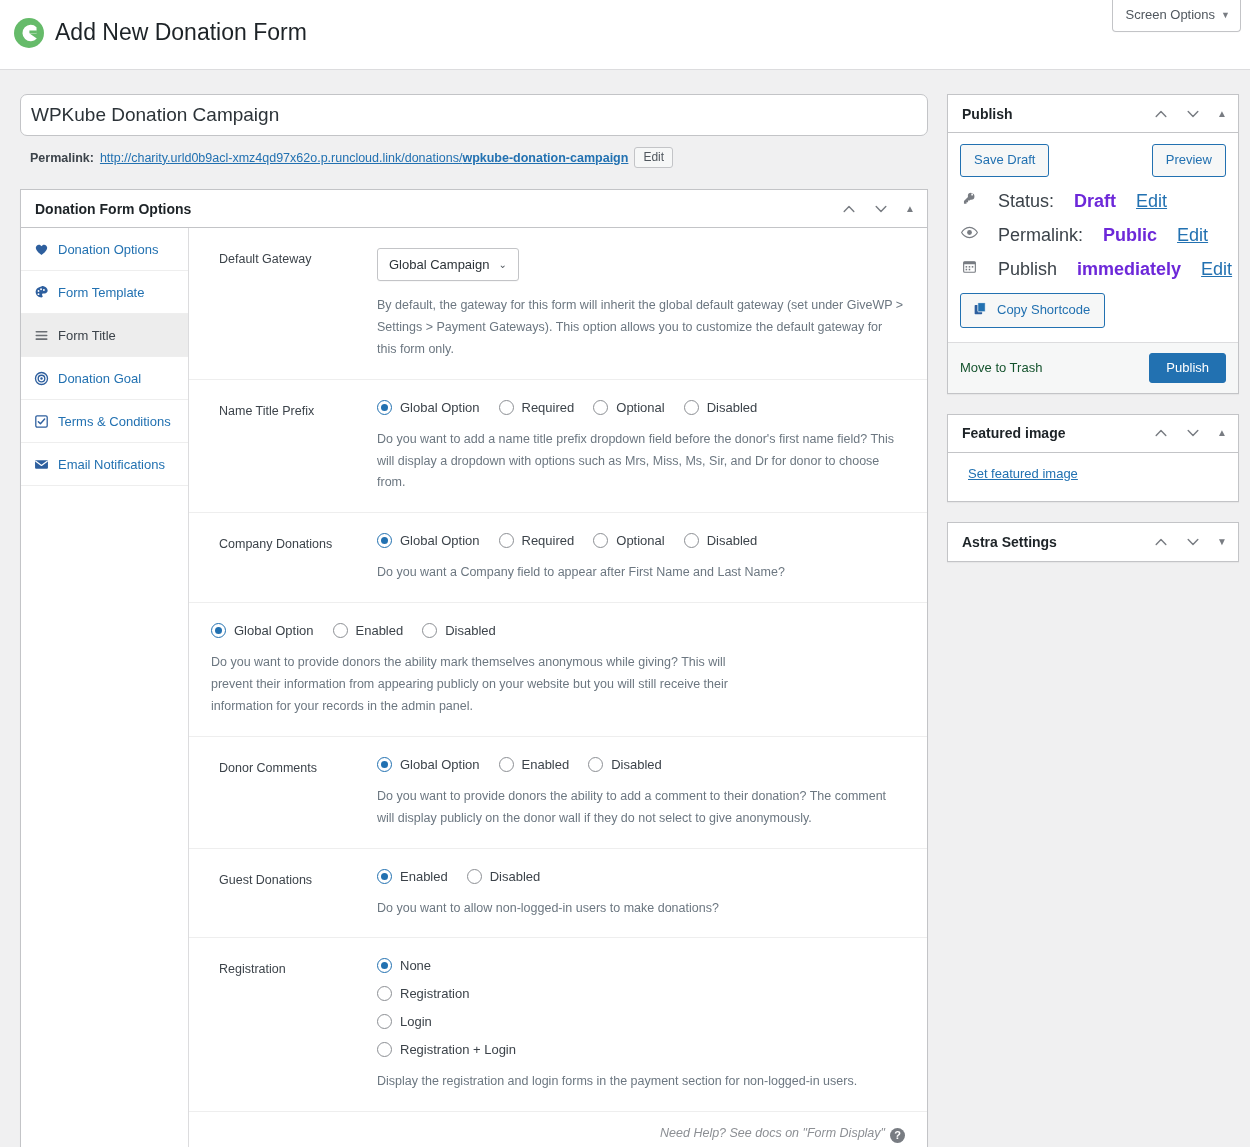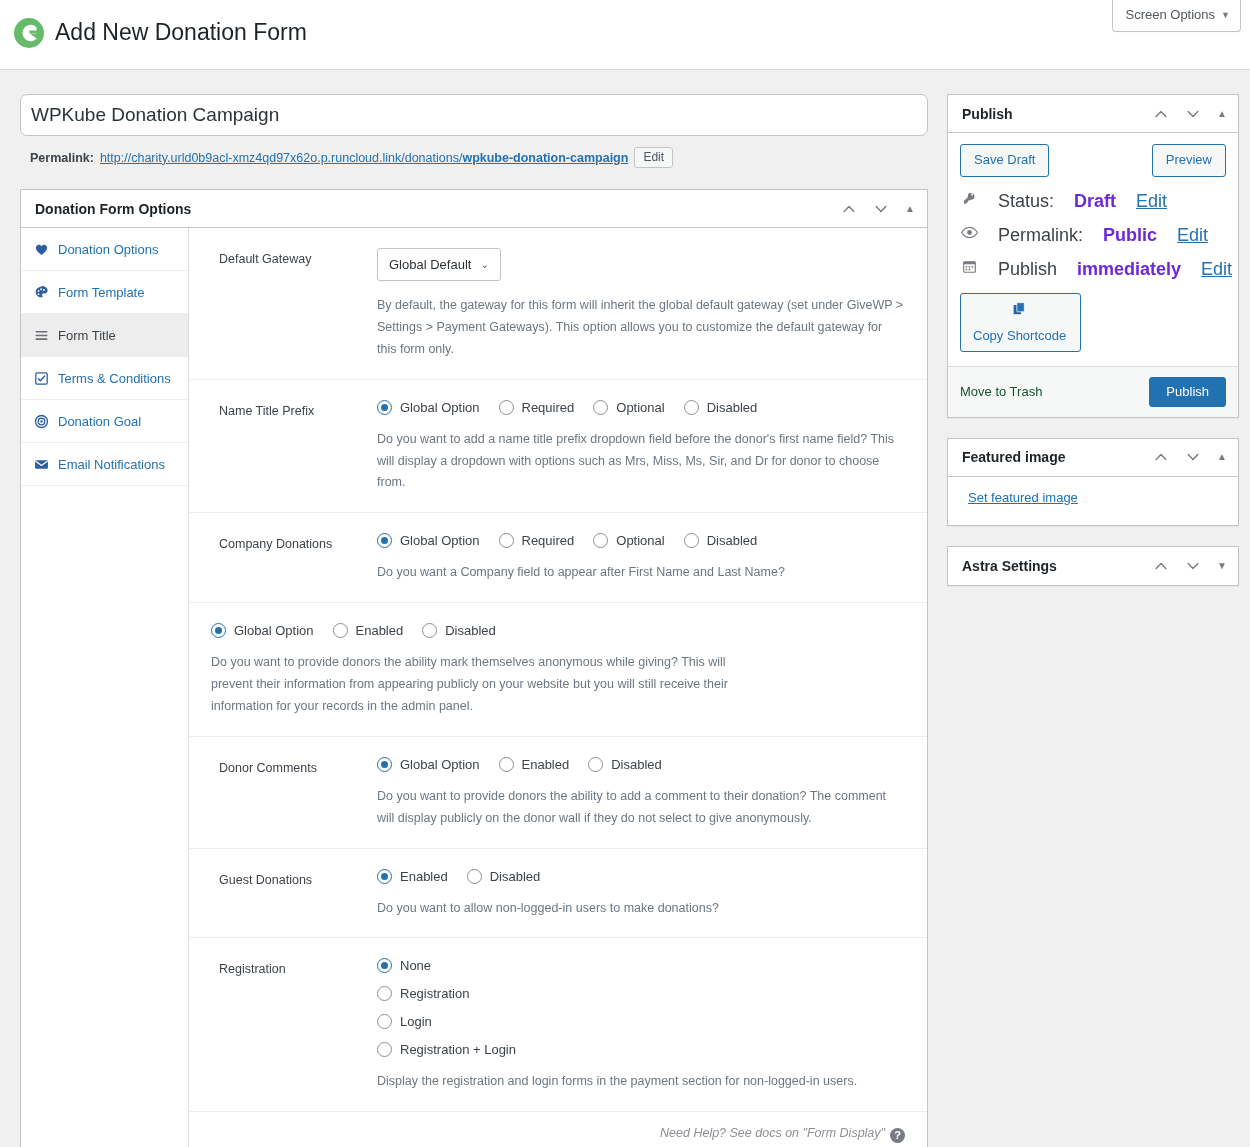--- a/index.html
+++ b/index.html
@@ -345,21 +345,20 @@
     align-items: center;
     gap: 9px;
     background: #f6f7f7;
     border: 1px solid #2271b1;
     border-radius: 3px;
     color: #2271b1;
     font-size: 13px;
     padding: 7px 14px 8px 12px;
     cursor: pointer;
     margin-bottom: 14px;
-    flex-direction: column;
   }
   .pub-footer {
     display: flex;
     align-items: center;
     justify-content: space-between;
     background: #f6f7f7;
     border-top: 1px solid #dcdcde;
     padding: 10px 12px;
   }
   .trash-link {
@@ -474,56 +473,56 @@
                     <rect x="2" y="13.8" width="16" height="2.1" rx="1"></rect>
                   </g>
                 </svg>
             </span>
             <span>Form Title</span>
           </div>
 
           <div class="fo-tab">
             <span class="ticon">
               <svg width="15" height="15" viewBox="0 0 20 20" aria-hidden="true">
-                  <rect x="2.4" y="2.4" width="15.2" height="15.2" rx="1.8" fill="none" stroke="#2e5f9e" stroke-width="1.7"></rect>
-                  <path d="M5.8 10.2 L8.6 13 L14.2 6.8" fill="none" stroke="#2e5f9e" stroke-width="1.9" stroke-linecap="round" stroke-linejoin="round"></path>
-                </svg>
-            </span>
-            <span>Terms &amp; Conditions</span>
-          </div>
-
-          <div class="fo-tab">
-            <span class="ticon">
-              <svg width="15" height="15" viewBox="0 0 20 20" aria-hidden="true">
                   <circle cx="10" cy="10" r="8" fill="none" stroke="#2e5f9e" stroke-width="1.8"></circle>
                   <circle cx="10" cy="10" r="4.4" fill="none" stroke="#2e5f9e" stroke-width="1.8"></circle>
                   <circle cx="10" cy="10" r="1.6" fill="#2e5f9e"></circle>
                 </svg>
             </span>
             <span>Donation Goal</span>
+          </div>
+
+          <div class="fo-tab">
+            <span class="ticon">
+              <svg width="15" height="15" viewBox="0 0 20 20" aria-hidden="true">
+                  <rect x="2.4" y="2.4" width="15.2" height="15.2" rx="1.8" fill="none" stroke="#2e5f9e" stroke-width="1.7"></rect>
+                  <path d="M5.8 10.2 L8.6 13 L14.2 6.8" fill="none" stroke="#2e5f9e" stroke-width="1.9" stroke-linecap="round" stroke-linejoin="round"></path>
+                </svg>
+            </span>
+            <span>Terms &amp; Conditions</span>
           </div>
 
           <div class="fo-tab">
             <span class="ticon">
               <svg width="15" height="15" viewBox="0 0 20 20" aria-hidden="true">
                   <rect x="1.4" y="4.2" width="17.2" height="11.6" rx="1.4" fill="#2e5f9e"></rect>
                   <path d="M1.9 5.2 L10 11.2 L18.1 5.2" fill="none" stroke="#fff" stroke-width="1.6" stroke-linejoin="round"></path>
                 </svg>
             </span>
             <span>Email Notifications</span>
           </div>
         </div>
 
         <div class="fo-panel">
 
           <div class="field-row">
             <div class="field-label">Default Gateway</div>
             <div class="field-control">
               <div class="gw-select">
-                <span>Global Default</span>
+                <span>Global Campaign</span>
                 <span class="sel-caret">⌄</span>
               </div>
               <div class="field-desc">By default, the gateway for this form will inherit the global default gateway (set under GiveWP &gt; Settings &gt; Payment Gateways). This option allows you to customize the default gateway for this form only.</div>
             </div>
           </div>
 
           <div class="field-row">
             <div class="field-label">Name Title Prefix</div>
             <div class="field-control">
               <div class="radio-group">

